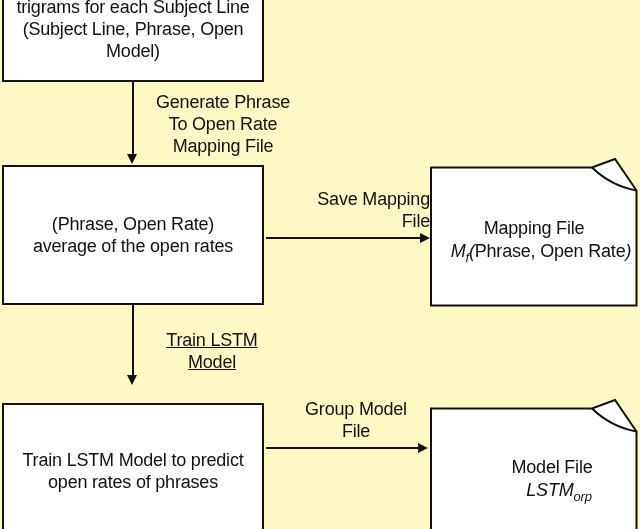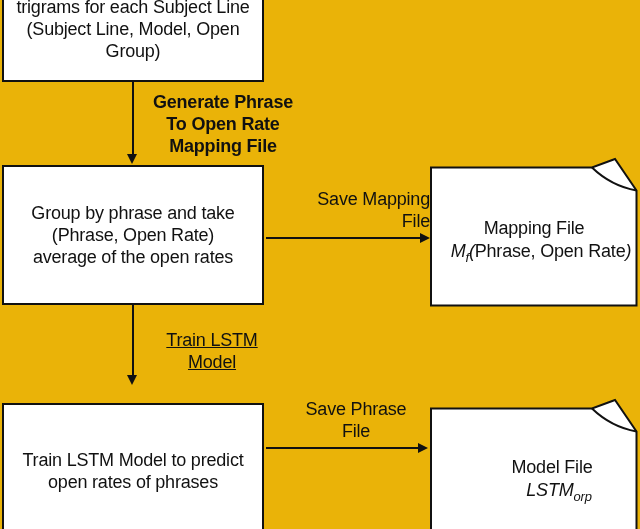--- a/index.html
+++ b/index.html
@@ -3,21 +3,21 @@
 <meta charset="utf-8">
 <style>
   * { box-sizing: border-box; margin: 0; padding: 0; }
   html, body { background: #ffffff; }
   body { font-family: "Liberation Sans", "DejaVu Sans", sans-serif; color: #111111; }
 
   .stage {
     position: relative;
     width: 640px;
     height: 529px;
-    background: #eab308;
+    background: #fef9c3;
     overflow: hidden;
   }
 
   
   .pbox {
     position: absolute;
     border: 2px solid #111111;
     background: #ffffff;
   }
   .pbox .node-text {
@@ -81,36 +81,35 @@
   }
 </style>
 </head>
 <body>
 
 <div class="stage">
 
   <div class="pbox" style="left:2px; top:-64px; width:262px; height:146px;">
     <div class="node-text" style="bottom:18px;">
       <div>trigrams for each Subject Line</div>
-      <div>(Subject Line, Model, Open</div>
-      <div>Group)</div>
+      <div>(Subject Line, Phrase, Open</div>
+      <div>Model)</div>
     </div>
   </div>
 
   <div class="vline" style="left:132px; top:82px; height:73px;"></div>
   <div class="arrow-down" style="left:127px; top:154px;"></div>
-  <div class="edge-label" style="left:138px; top:91px; width:170px;font-weight:bold;">
+  <div class="edge-label" style="left:138px; top:91px; width:170px;">
     <div>Generate Phrase</div>
     <div>To Open Rate</div>
     <div>Mapping File</div>
   </div>
 
   <div class="pbox" style="left:2px; top:165px; width:262px; height:140px;">
     <div class="node-text vcenter">
-      <div>Group by phrase and take</div>
       <div>(Phrase, Open Rate)</div>
       <div>average of the open rates</div>
     </div>
   </div>
 
   <div class="hline" style="left:266px; top:237px; width:155px;"></div>
   <div class="arrow-right" style="left:420px; top:232.5px;"></div>
   <div class="edge-label" style="left:280px; top:188px; width:150px;text-align:right;">
     <div>Save Mapping</div>
     <div>File</div>
@@ -139,21 +138,21 @@
   <div class="pbox" style="left:2px; top:387px; width:262px; height:135px;margin-top:16px;">
     <div class="node-text vcenter">
       <div>Train LSTM Model to predict</div>
       <div>open rates of phrases</div>
     </div>
   </div>
 
   <div class="hline thick" style="left:266px; top:446.5px; width:153px;"></div>
   <div class="arrow-right" style="left:418px; top:442.5px;"></div>
   <div class="edge-label" style="left:281px; top:398px; width:150px;">
-    <div>Save Phrase</div>
+    <div>Group Model</div>
     <div>File</div>
   </div>
 
   <div class="fbox" style="left:430px; top:407px; width:244px; height:135px;">
     <svg width="212" height="150" viewBox="0 0 212 150">
       <path d="M 3,13.5 H 164 L 187,5 L 208.5,36.5 V 147.5 H 3 Z" fill="#ffffff" stroke="#111111" stroke-width="2" stroke-linejoin="miter"></path>
       <path d="M 164,13.5 C 178,27 192,33.5 208.5,36.5" fill="none" stroke="#111111" stroke-width="2"></path>
     </svg>
     <div class="ftext">
       <div>Model File</div>

